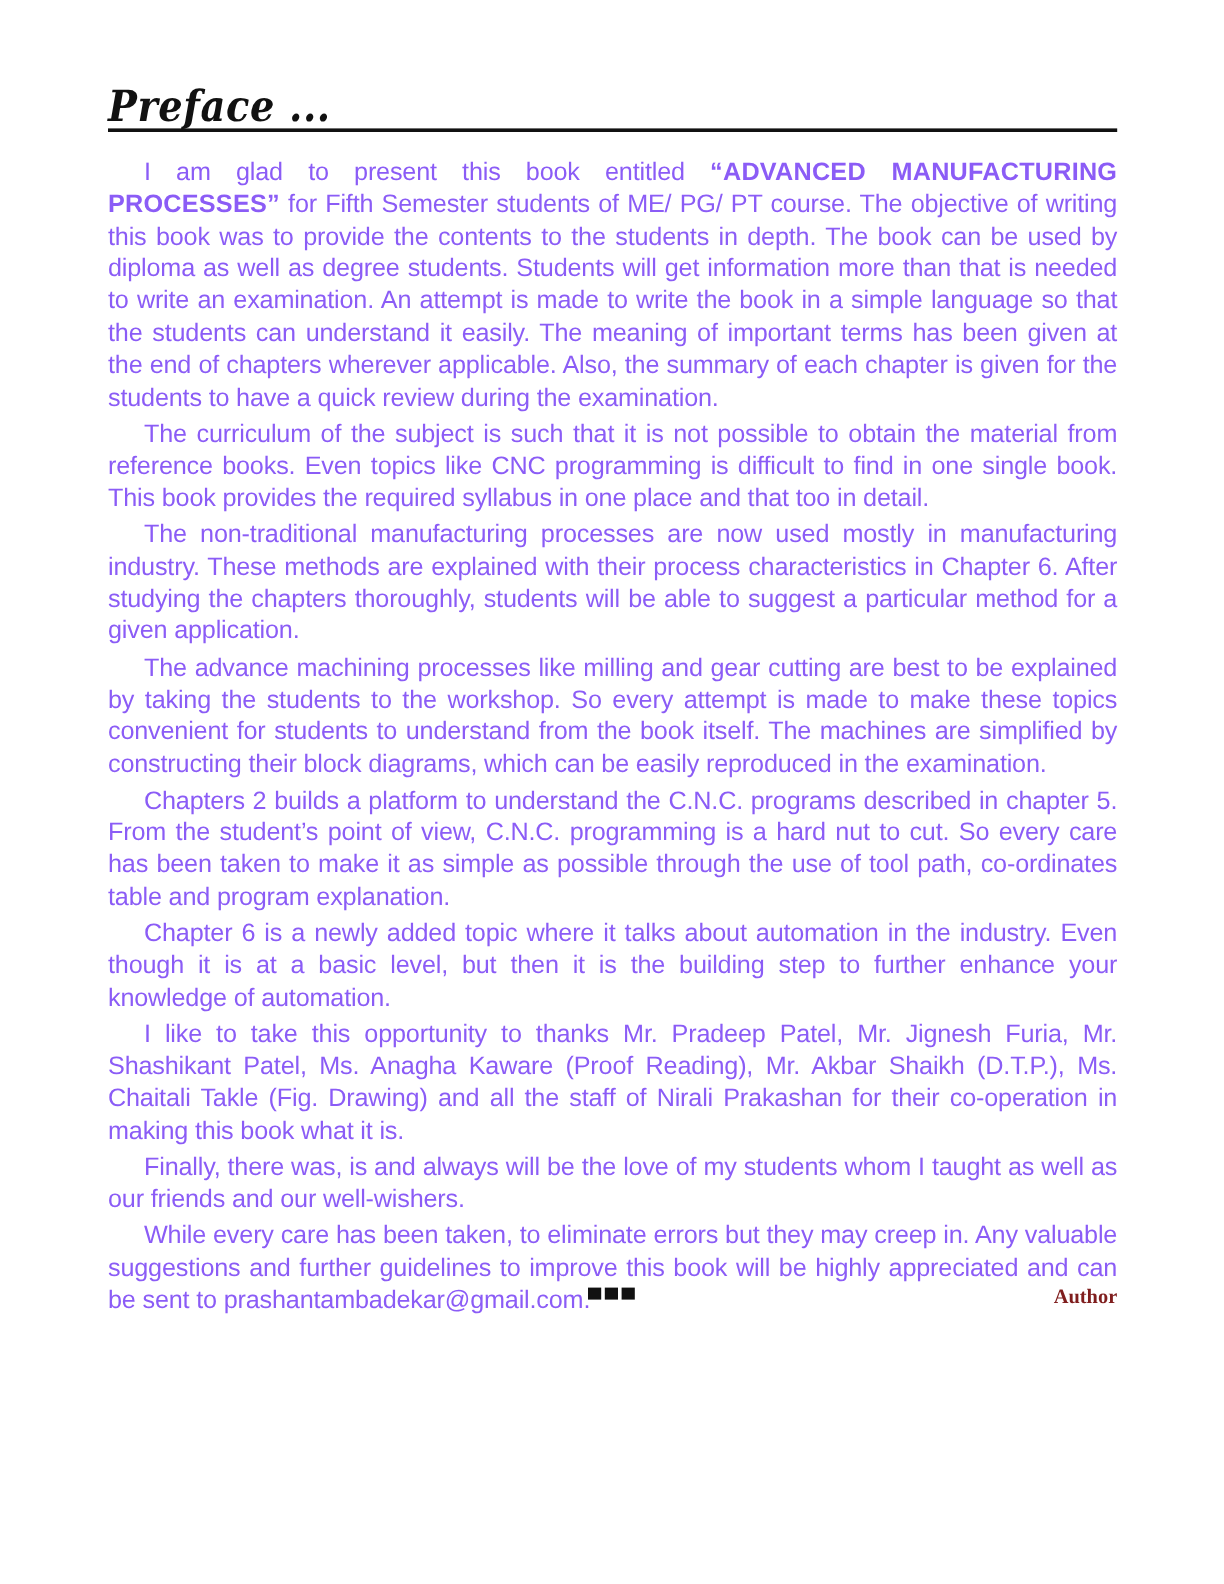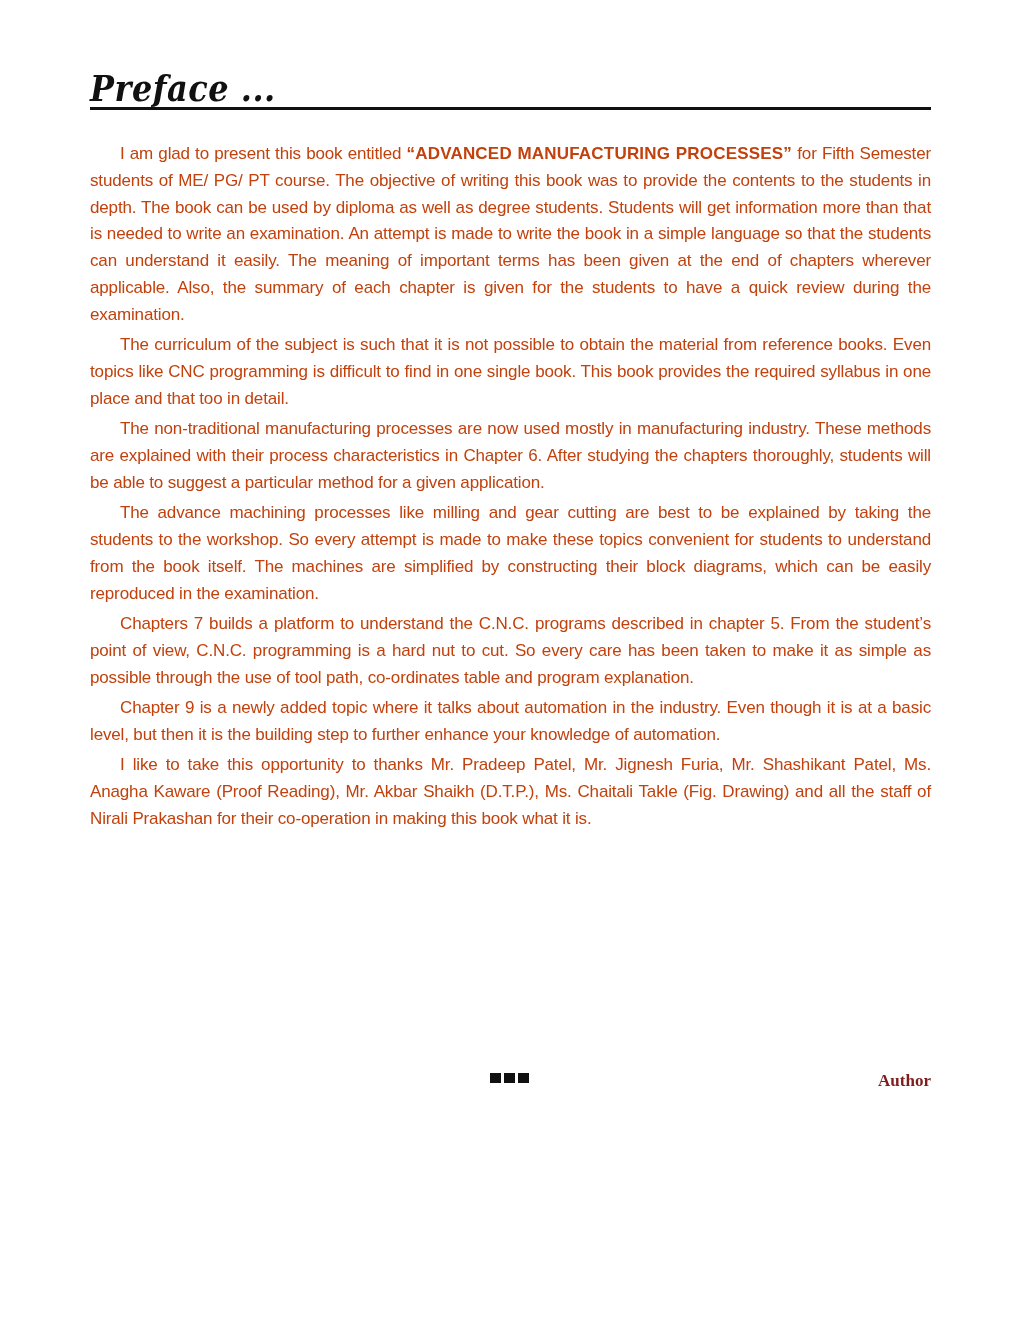--- a/index.html
+++ b/index.html
@@ -38,27 +38,27 @@
       position: absolute;
       left: 0;
       top: 107px;
       width: 841px;
       height: 3px;
       background: #111;
     }
     .body-text {
       position: absolute;
       left: 0;
-      top: 141px;
+      top: 131px;
       width: 841px;
       font-family: "Liberation Sans Narrow", "Liberation Sans", sans-serif;
-      font-size: 17px;
+      font-size: 21px;
       line-height: 26.8px;
       text-align: justify;
-      color: #c2410c;
+      color: #8b5cf6;
       letter-spacing: -0.15px;
     }
     .body-text p {
       margin: 0 0 3.6px 0;
       text-indent: 30px;
     }
     .bold-title {
       font-weight: bold;
       letter-spacing: 0.2px;
     }
@@ -92,23 +92,25 @@
 
 <div class="page">
   <div class="title">Preface ...</div>
   <div class="rule"></div>
 
   <div class="body-text">
     <p><span>I am glad to present this book entitled </span><span class="bold-title">“ADVANCED MANUFACTURING PROCESSES”</span><span> for Fifth Semester students of ME/ PG/ PT course. The objective of writing this book was to provide the contents to the students in depth. The book can be used by diploma as well as degree students. Students will get information more than that is needed to write an examination. An attempt is made to write the book in a simple language so that the students can understand it easily. The meaning of important terms has been given at the end of chapters wherever applicable. Also, the summary of each chapter is given for the students to have a quick review during the examination.</span></p>
     <p>The curriculum of the subject is such that it is not possible to obtain the material from reference books.  Even topics like CNC programming is difficult to find in one single book. This book provides the required syllabus in one place and that too in detail.</p>
     <p> The non-traditional manufacturing processes are now used mostly in manufacturing industry. These methods are explained with their process characteristics in Chapter 6. After studying the chapters thoroughly, students will be able to suggest a particular method for a given application.</p>
     <p>The advance machining processes like milling and gear cutting are best to be explained by taking the students to the workshop. So every attempt is made to make these topics convenient for students to understand from the book itself. The machines are simplified by constructing their block diagrams, which can be easily reproduced in the examination.</p>
-    <p>Chapters 7 builds a platform to understand the C.N.C. programs described in chapter 5. From the student’s point of view, C.N.C. programming is a hard nut to cut. So every care has been taken to make it as simple as possible through the use of tool path, co-ordinates table and program explanation.</p>
-    <p>Chapter 9 is a newly added topic where it talks about automation in the industry. Even though it is at a basic level, but then it is the building step to further enhance your knowledge of automation.</p>
+    <p>Chapters 2 builds a platform to understand the C.N.C. programs described in chapter 5. From the student’s point of view, C.N.C. programming is a hard nut to cut. So every care has been taken to make it as simple as possible through the use of tool path, co-ordinates table and program explanation.</p>
+    <p>Chapter 6 is a newly added topic where it talks about automation in the industry. Even though it is at a basic level, but then it is the building step to further enhance your knowledge of automation.</p>
     <p>I like to take this opportunity to thanks Mr. Pradeep Patel, Mr. Jignesh Furia, Mr. Shashikant Patel, Ms. Anagha Kaware (Proof Reading), Mr. Akbar Shaikh (D.T.P.), Ms. Chaitali Takle (Fig. Drawing) and all the staff of Nirali Prakashan for their co-operation in making this book what it is.</p>
+    <p>Finally, there was, is and always will be the love of my students whom I taught as well as our friends and our well-wishers.</p>
+    <p>While every care has been taken, to eliminate errors but they may creep in. Any valuable suggestions and further guidelines to improve this book will be highly appreciated and can be sent to prashantambadekar@gmail.com.</p>
   </div>
 
   <div class="author">Author</div>
 
   <div class="end-mark">
     <span></span>
     <span></span>
     <span></span>
   </div>
 </div>

